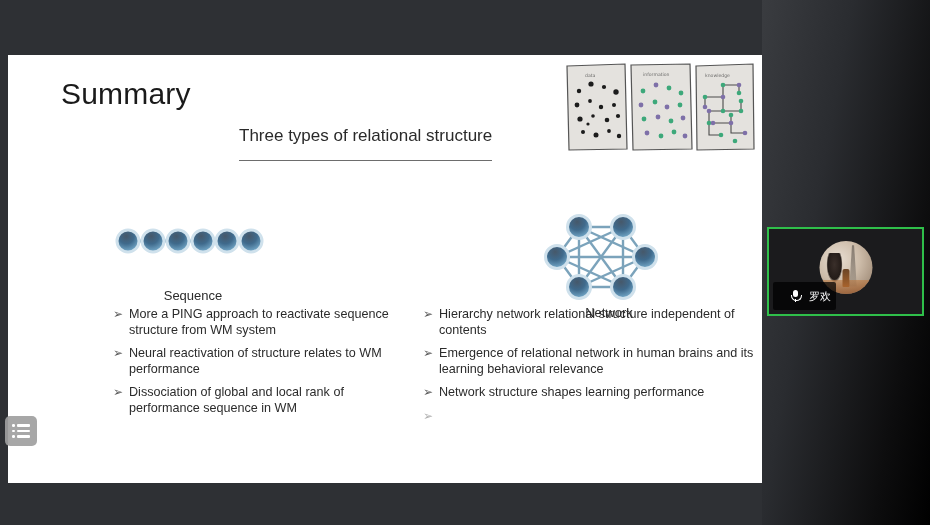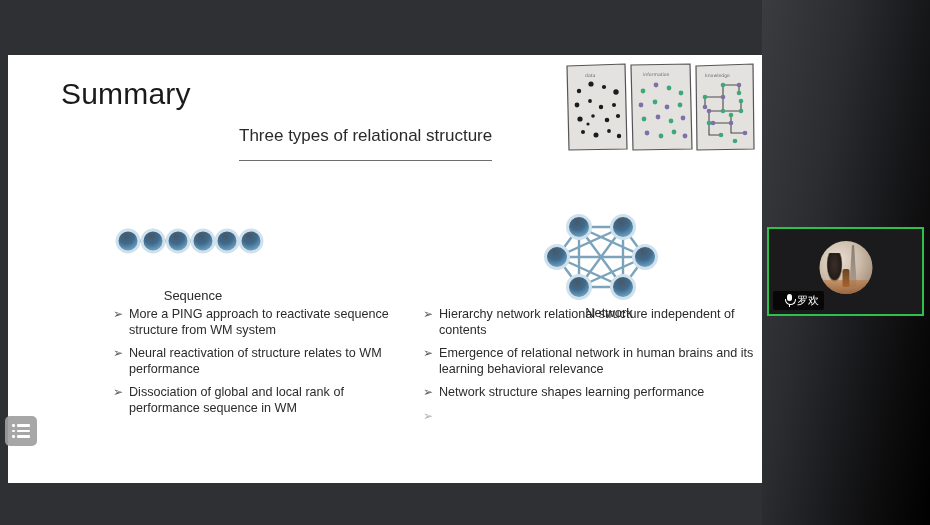--- a/index.html
+++ b/index.html
@@ -40,23 +40,23 @@
   }
   #tile-avatar .floor{
     position:absolute;left:0;bottom:0;width:100%;height:26%;
     background:linear-gradient(to bottom,rgba(190,120,60,.55),rgba(150,85,40,.75));
   }
   #tile-avatar .bottle{
     position:absolute;left:44%;bottom:14%;width:7px;height:18px;
     background:linear-gradient(to bottom,#6b4526,#a8632c);border-radius:2px 2px 1px 1px;
   }
   #tile-namebar{
-    position:absolute;left:4px;bottom:4px;height:19px;
+    position:absolute;left:4px;bottom:4px;height:28px;
     background:rgba(0,0,0,.72);border-radius:2px;
-    display:flex;align-items:center;gap:2px;padding:0 5px 0 11px;
+    display:flex;align-items:center;gap:8px;padding:0 5px 0 17px;
   }
   #tile-namebar .mic{width:11px;height:13px;position:relative;flex:none;}
   #tile-namebar .mic .cap{
     position:absolute;left:3px;top:0;width:5px;height:7px;border-radius:3px;background:#fff;
   }
   #tile-namebar .mic .arc{
     position:absolute;left:1px;top:5px;width:9px;height:5px;
     border:1.4px solid #fff;border-top:none;border-radius:0 0 6px 6px;
   }
   #tile-namebar .mic .stem{

